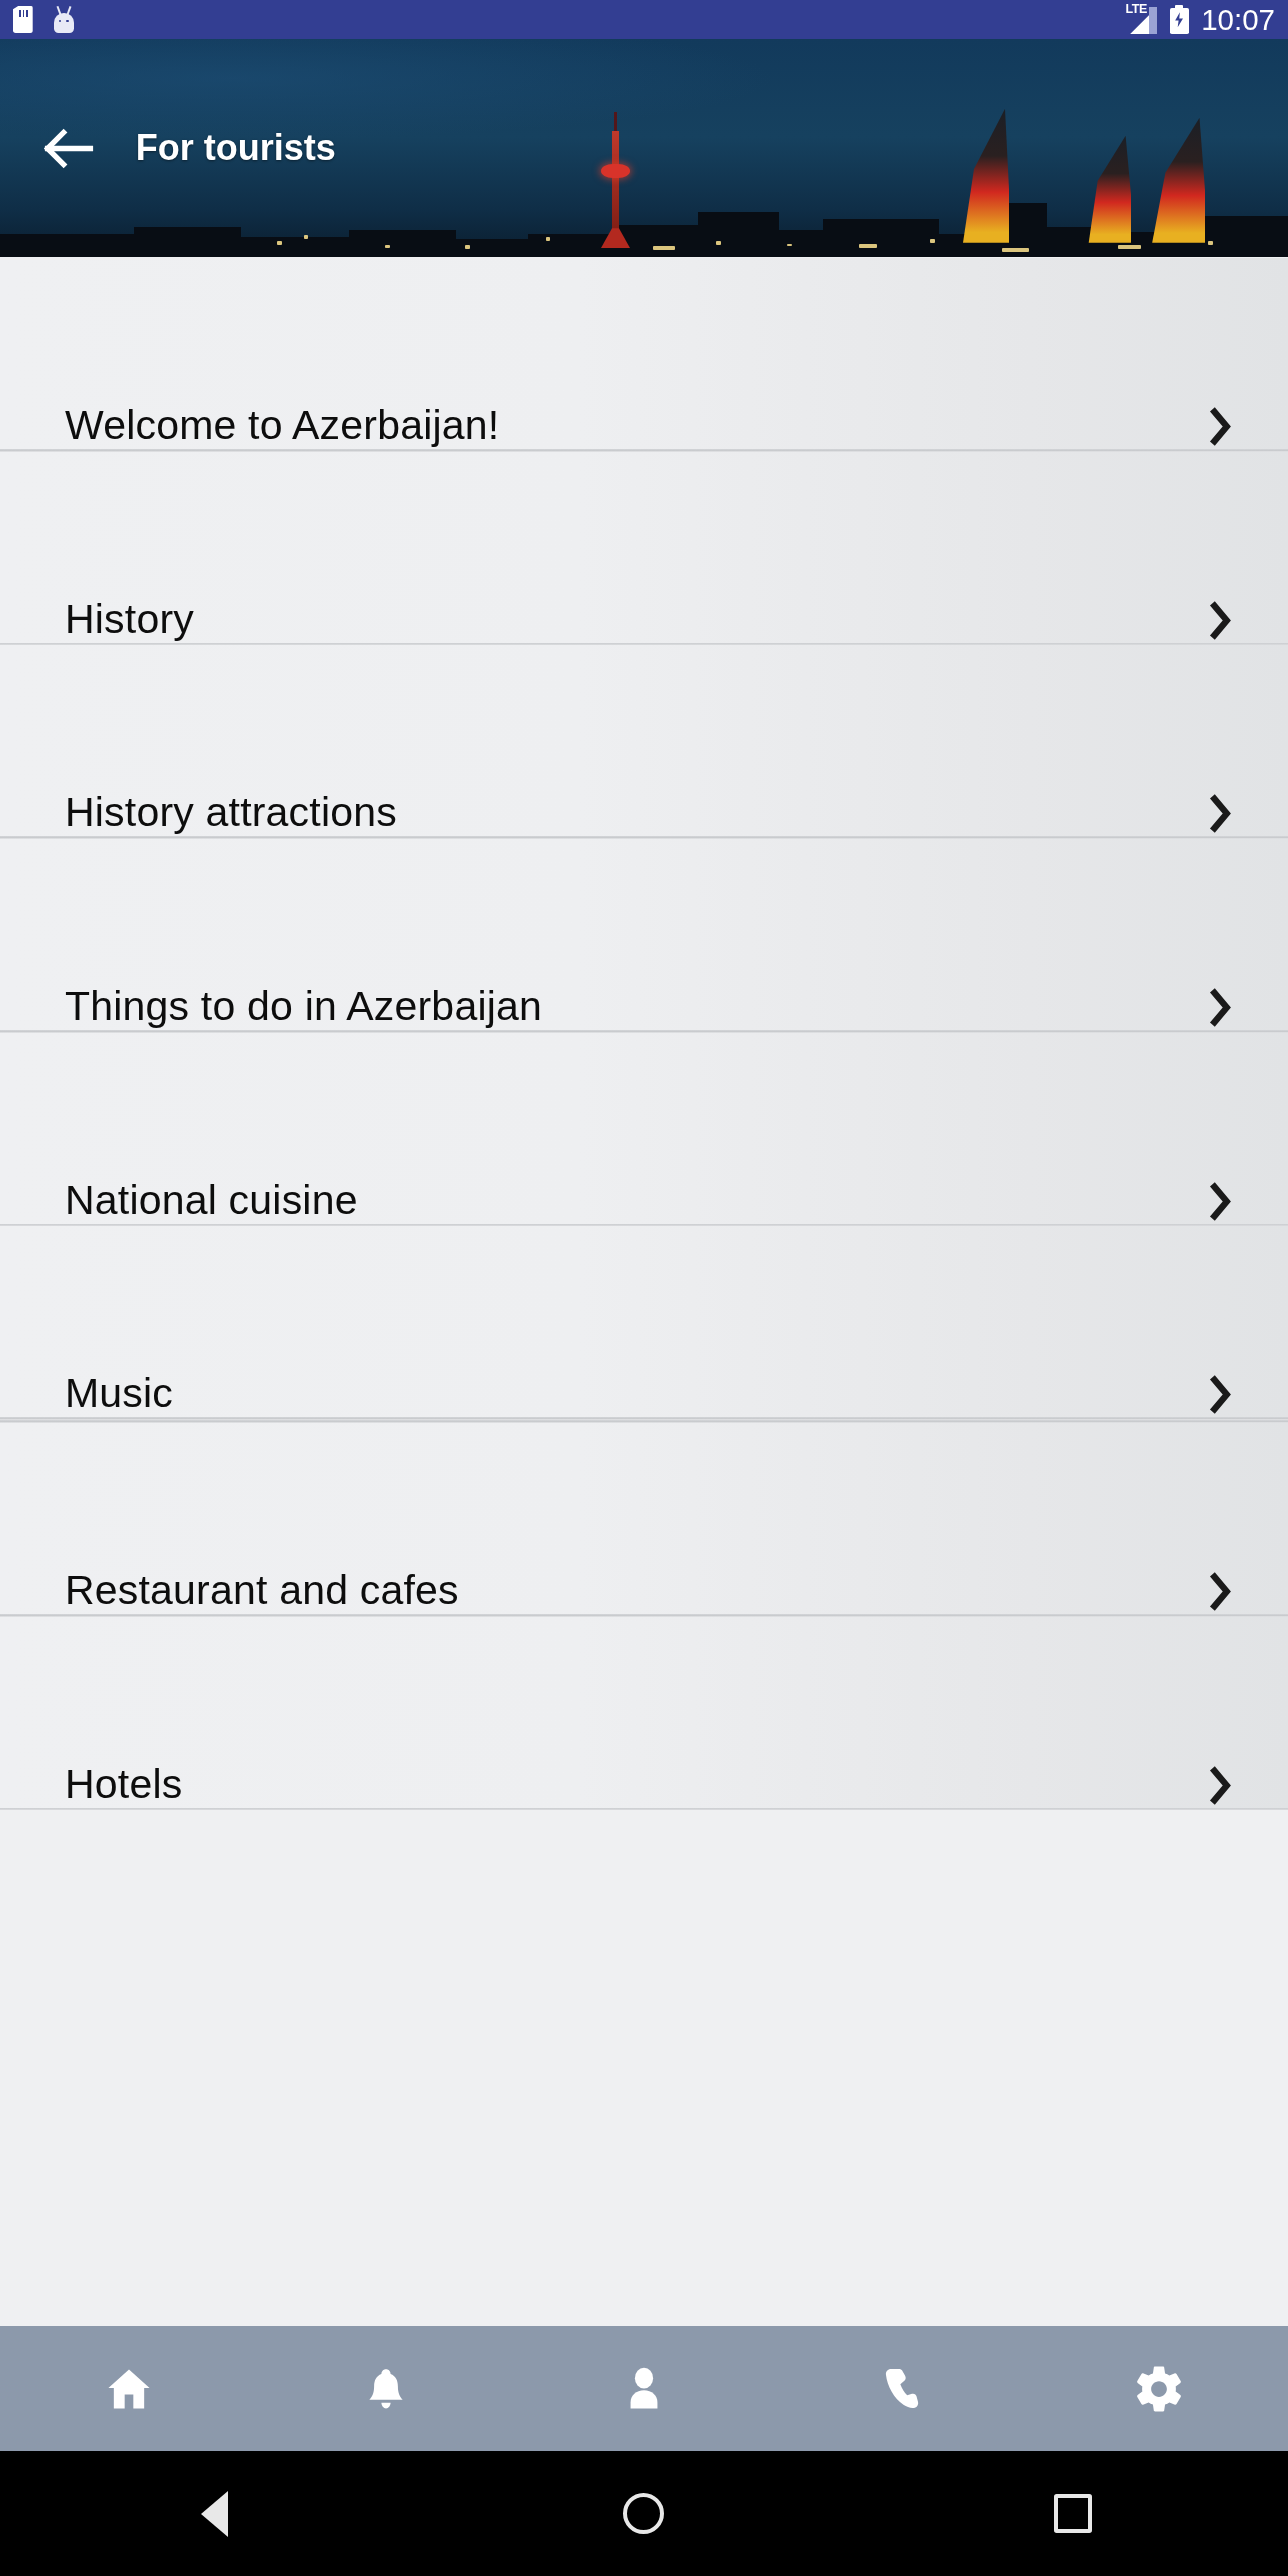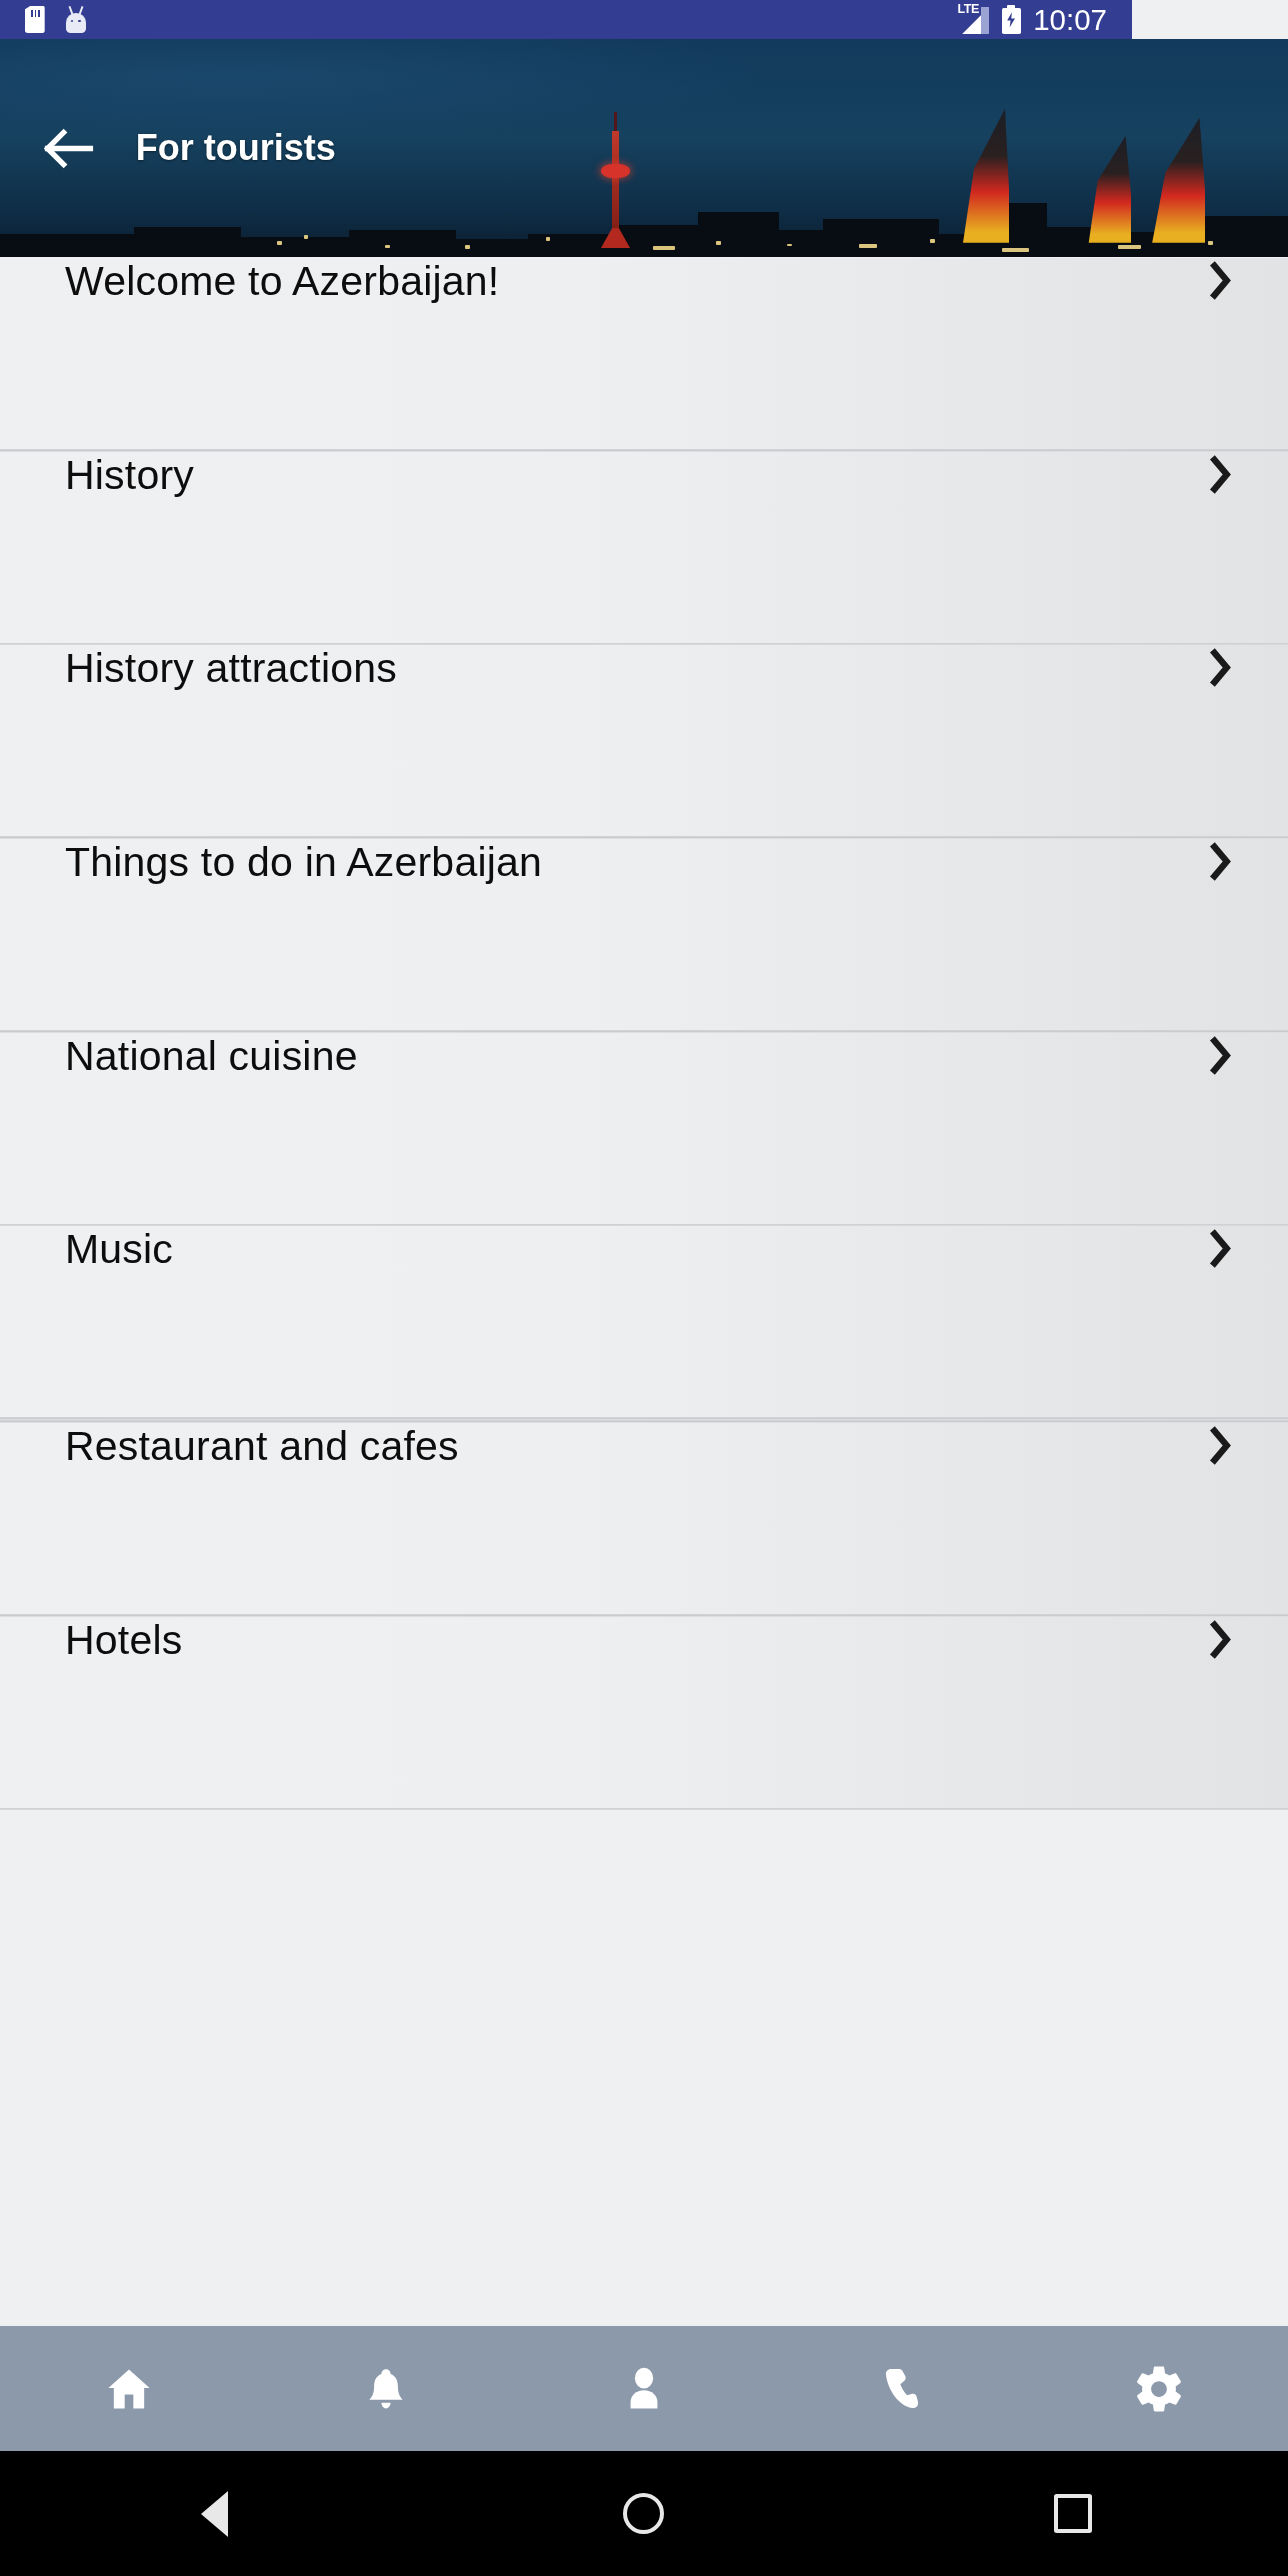--- a/index.html
+++ b/index.html
@@ -6,23 +6,23 @@
   html,body {
     width:1288px; height:2576px;
     background:#000;
     font-family:"Liberation Sans", sans-serif;
     overflow:hidden;
   }
   .phone { position:relative; width:1288px; height:2576px; background:#eff0f2; }
 
   
   .statusbar {
-    position:absolute; top:0; left:0; width:1132px; height:39px;
+    position:absolute; top:0; left:0; width:1288px; height:39px;
     background:#333e92; display:flex; align-items:center;
-    padding:0 25px;
+    padding:0 13px;
   }
   .sb-left { display:flex; align-items:center; gap:19.7px; }
   .sb-right { margin-left:auto; display:flex; align-items:center; gap:12.5px; }
   .sb-time { color:#fff; font-size:29.5px; letter-spacing:0px; font-weight:400; line-height:1; }
   .ico-sd { width:19.7px; height:27px; position:relative; }
   .ico-sd::before{
     content:""; position:absolute; inset:0; background:#fff;
     border-radius:1.8px 1.8px 2.7px 2.7px;
     clip-path:polygon(26% 0,100% 0,100% 100%,0 100%,0 12%);
   }
@@ -119,21 +119,21 @@
   .tb-title{
     color:#fff; font-size:36px; font-weight:700; margin-left:18px;
     text-shadow:0 0.9px 2.7px rgba(0,0,0,.45);
   }
 
   
   .list{ position:absolute; top:258px; left:0; width:1288px; }
   .row{
     position:relative; width:1288px; height:191px;
     background:linear-gradient(to right,#eff0f2 0%,#eeeff1 45%,#e6e7e9 80%,#e1e3e5 100%);
-    display:flex; align-items:flex-start; cursor:pointer;
+    display:flex; align-items:flex-end; cursor:pointer;
   }
   .row .label{
     margin-left:65px; font-size:41px; color:#0d0d0d; font-weight:400; letter-spacing:0.2px;
   }
   .row .chev{ margin-left:auto; margin-right:54px; display:flex; align-items:center; }
   .divider{
     width:1288px; height:2.7px;
     background:linear-gradient(to bottom,#d4d6d9 0%,#c8cacd 55%,#e9eaec 100%);
   }
   .filler{

